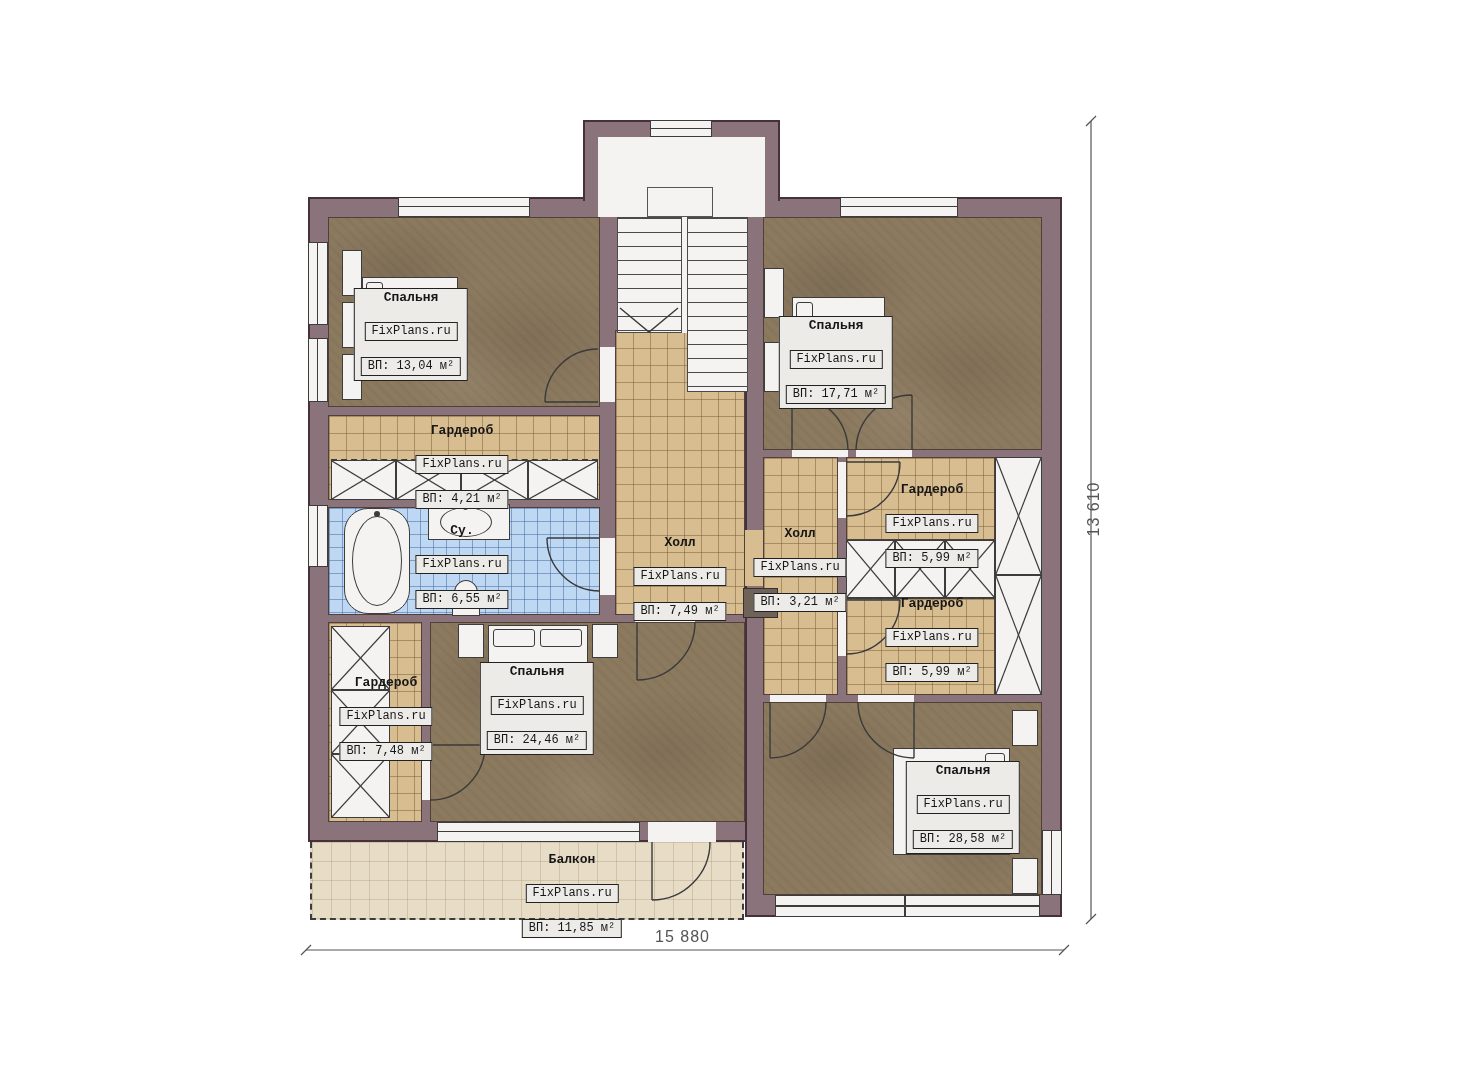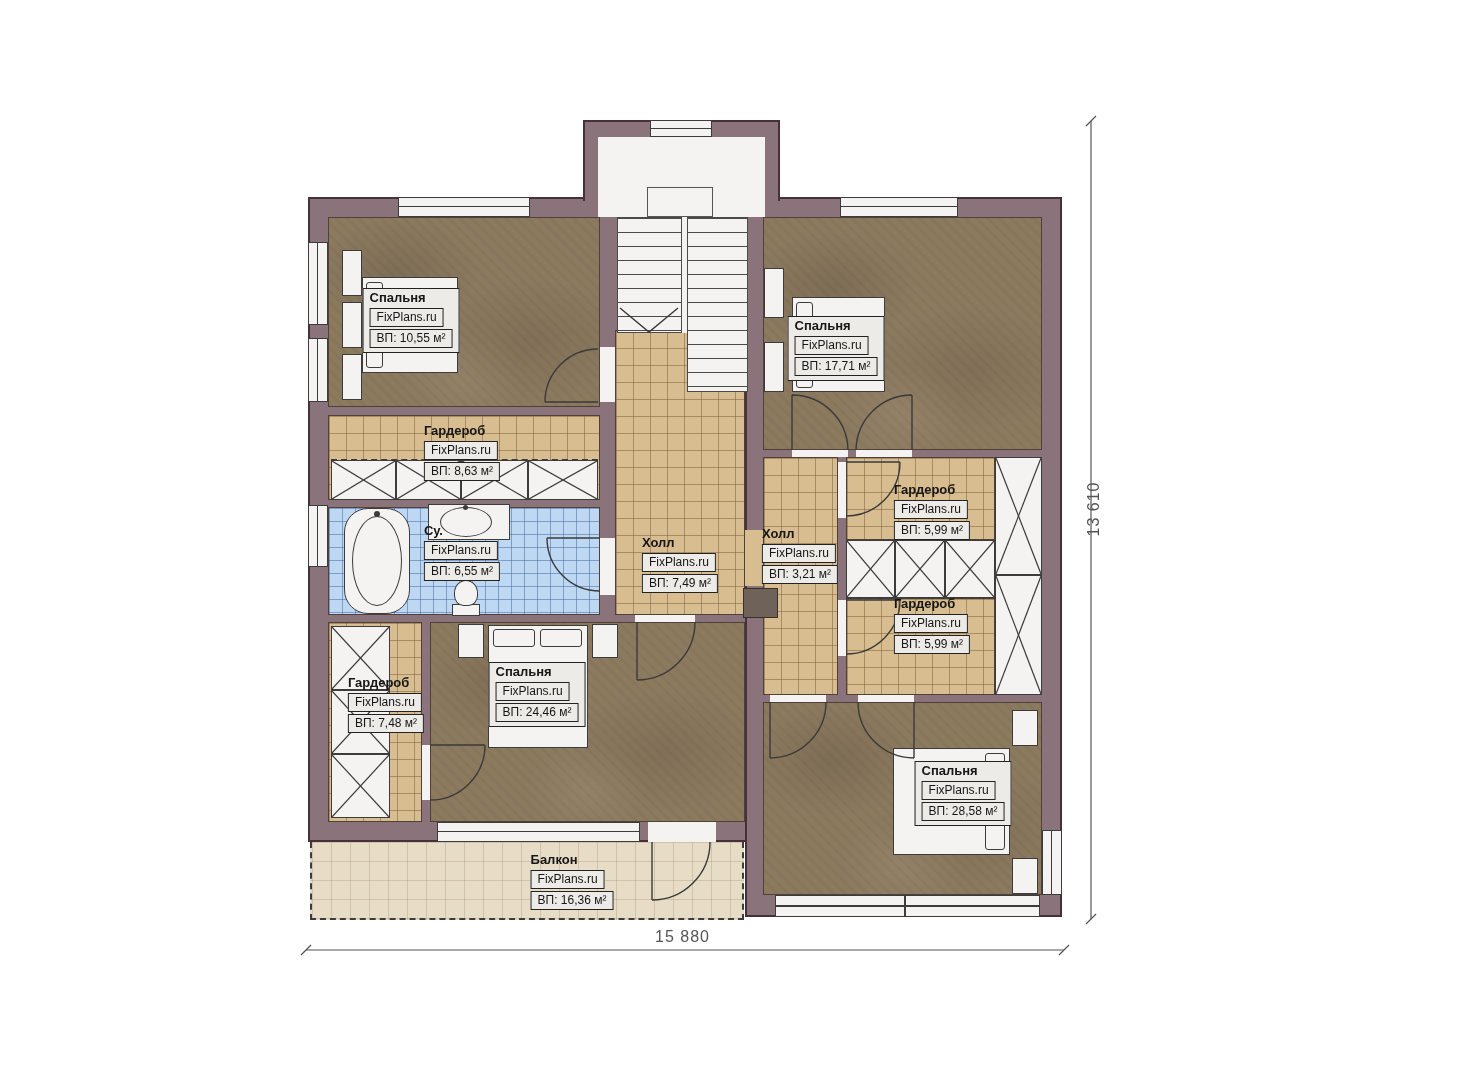--- a/index.html
+++ b/index.html
@@ -32,22 +32,22 @@
   .xunit line{stroke:#3c3c3c;stroke-width:1.2;}
   .dashline{border-top:2px dashed #3c3c3c;height:0;}
   .win-h{background:#f4f3f1;border:1px solid #3c3c3c;background-image:
       linear-gradient(to bottom,transparent calc(50% - 1px),#3c3c3c calc(50% - 1px),#3c3c3c calc(50% + .5px),transparent calc(50% + .5px));}
   .win-v{background:#f4f3f1;border:1px solid #3c3c3c;background-image:
       linear-gradient(to right,transparent calc(50% - 1px),#3c3c3c calc(50% - 1px),#3c3c3c calc(50% + .5px),transparent calc(50% + .5px));}
   .opening{background:#f4f3f1;}
   .opening-tile{background-color:#d8bd90;}
   .chimney{background:#6f6258;border:1.5px solid #39302b;}
   .balcony-slab{border:2.5px dashed #3c3c3c;border-top:none;}
-  .rlabel{display:flex;flex-direction:column;align-items:flex-start;gap:2px;
-      transform:translateX(-50%);z-index:30;}
+  .rlabel{display:flex;flex-direction:column;align-items:center;gap:16px;
+      transform:translateX(-50%);z-index:30;font-family:Liberation Mono, monospace;}
   .rlabel .t{font-weight:700;font-size:13px;color:#161616;line-height:1.15;white-space:nowrap;}
   .rlabel .bx{background:#ecebe8;border:1.5px solid #222;padding:0 6px;font-size:12px;
       line-height:17px;color:#161616;white-space:nowrap;}
   .rlabel.boxed{background:#ecebe8;border:1.5px solid #222;padding:2px 6px 4px;}
   .dimtext{font-size:16px;color:#555;letter-spacing:1px;white-space:nowrap;}
   svg.overlay{pointer-events:none;}
 </style>
 </head>
 <body>
 
@@ -236,26 +236,26 @@
       <line x1="1059" y1="955" x2="1069" y2="945"></line>
       <line x1="1091" y1="121" x2="1091" y2="919"></line>
       <line x1="1086" y1="126" x2="1096" y2="116"></line>
       <line x1="1086" y1="924" x2="1096" y2="914"></line>
     </g>
   </svg>
 
   <div class="abs rlabel boxed" style="left:411px;top:288px;">
     <div class="t">Спальня</div>
     <div class="bx">FixPlans.ru</div>
-    <div class="bx">ВП: 10,55 м²</div>
+    <div class="bx">ВП: 13,04 м²</div>
   </div>
   <div class="abs rlabel" style="left:462px;top:424px;">
     <div class="t">Гардероб</div>
     <div class="bx">FixPlans.ru</div>
-    <div class="bx">ВП: 8,63 м²</div>
+    <div class="bx">ВП: 4,21 м²</div>
   </div>
   <div class="abs rlabel" style="left:462px;top:524px;">
     <div class="t">Су.</div>
     <div class="bx">FixPlans.ru</div>
     <div class="bx">ВП: 6,55 м²</div>
   </div>
   <div class="abs rlabel" style="left:386px;top:676px;">
     <div class="t">Гардероб</div>
     <div class="bx">FixPlans.ru</div>
     <div class="bx">ВП: 7,48 м²</div>
@@ -291,19 +291,19 @@
     <div class="bx">ВП: 5,99 м²</div>
   </div>
   <div class="abs rlabel boxed" style="left:963px;top:761px;">
     <div class="t">Спальня</div>
     <div class="bx">FixPlans.ru</div>
     <div class="bx">ВП: 28,58 м²</div>
   </div>
   <div class="abs rlabel" style="left:572px;top:853px;">
     <div class="t">Балкон</div>
     <div class="bx">FixPlans.ru</div>
-    <div class="bx">ВП: 16,36 м²</div>
+    <div class="bx">ВП: 11,85 м²</div>
   </div>
 
   <div class="abs dimtext" style="left:655px;top:928px;">15 880</div>
   <div class="abs dimtext" style="left:1063px;top:500px;width:62px;text-align:center;transform:rotate(-90deg);">13 610</div>
 
 </div>
 
 </body></html>

